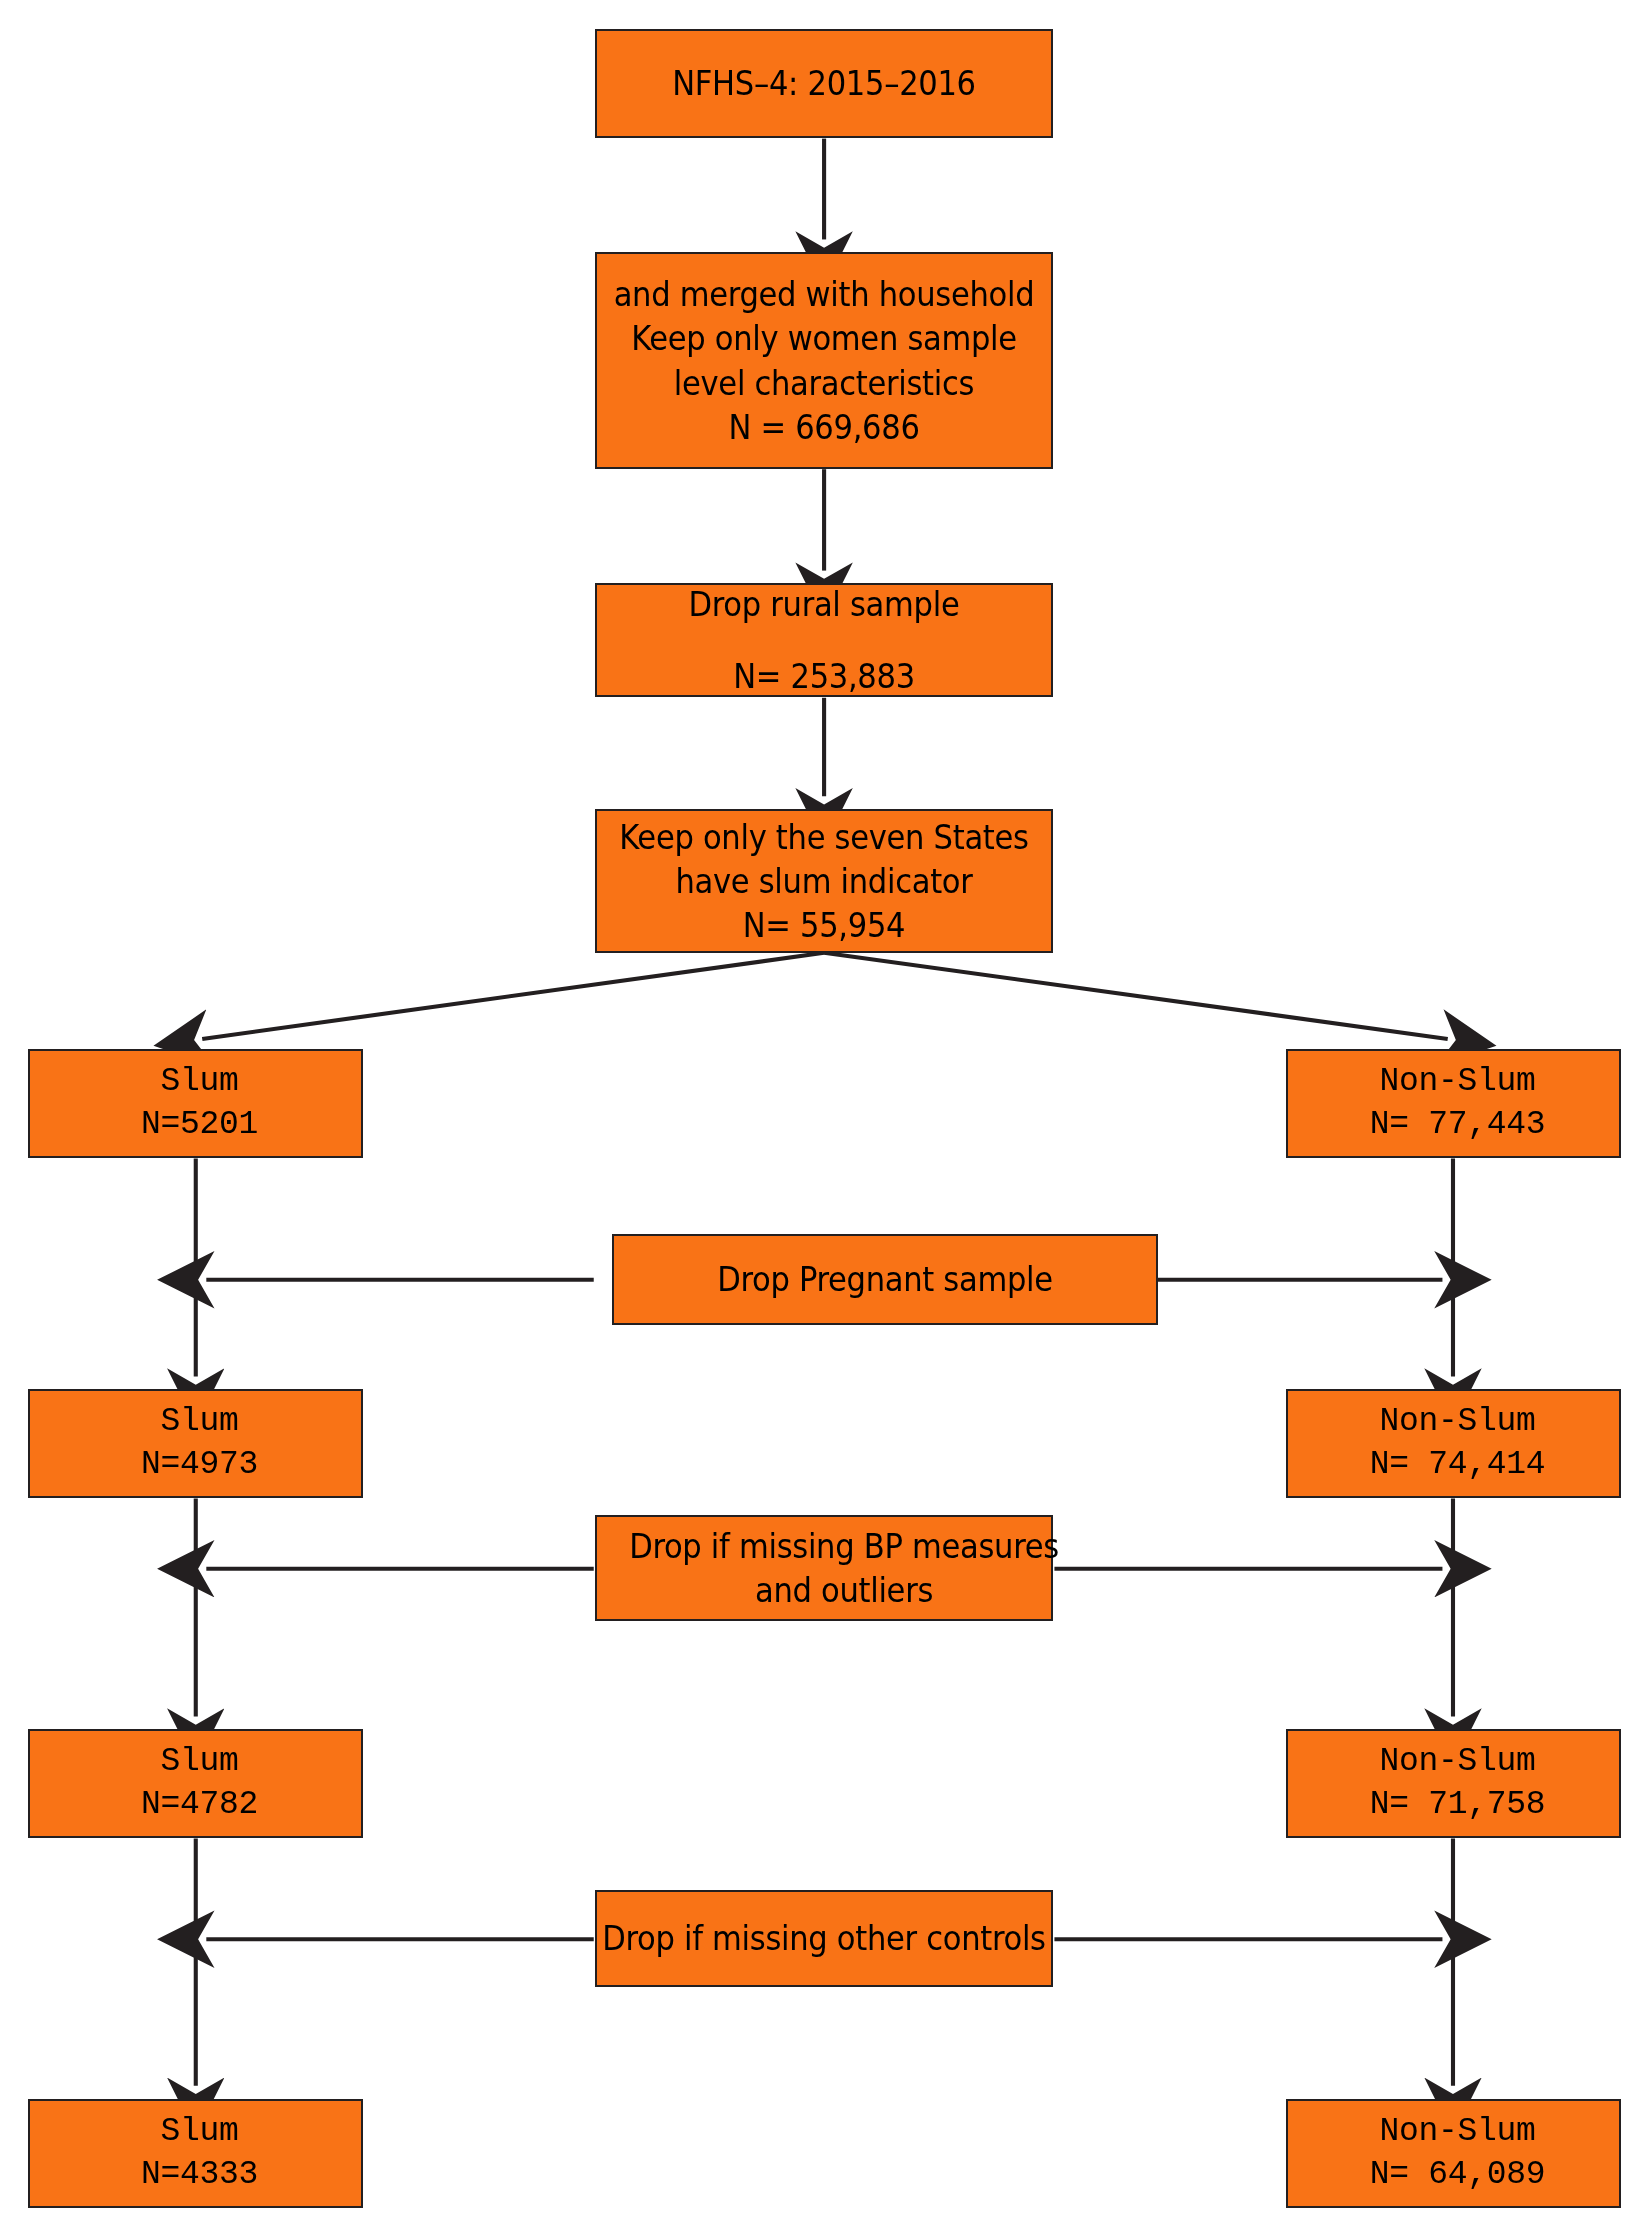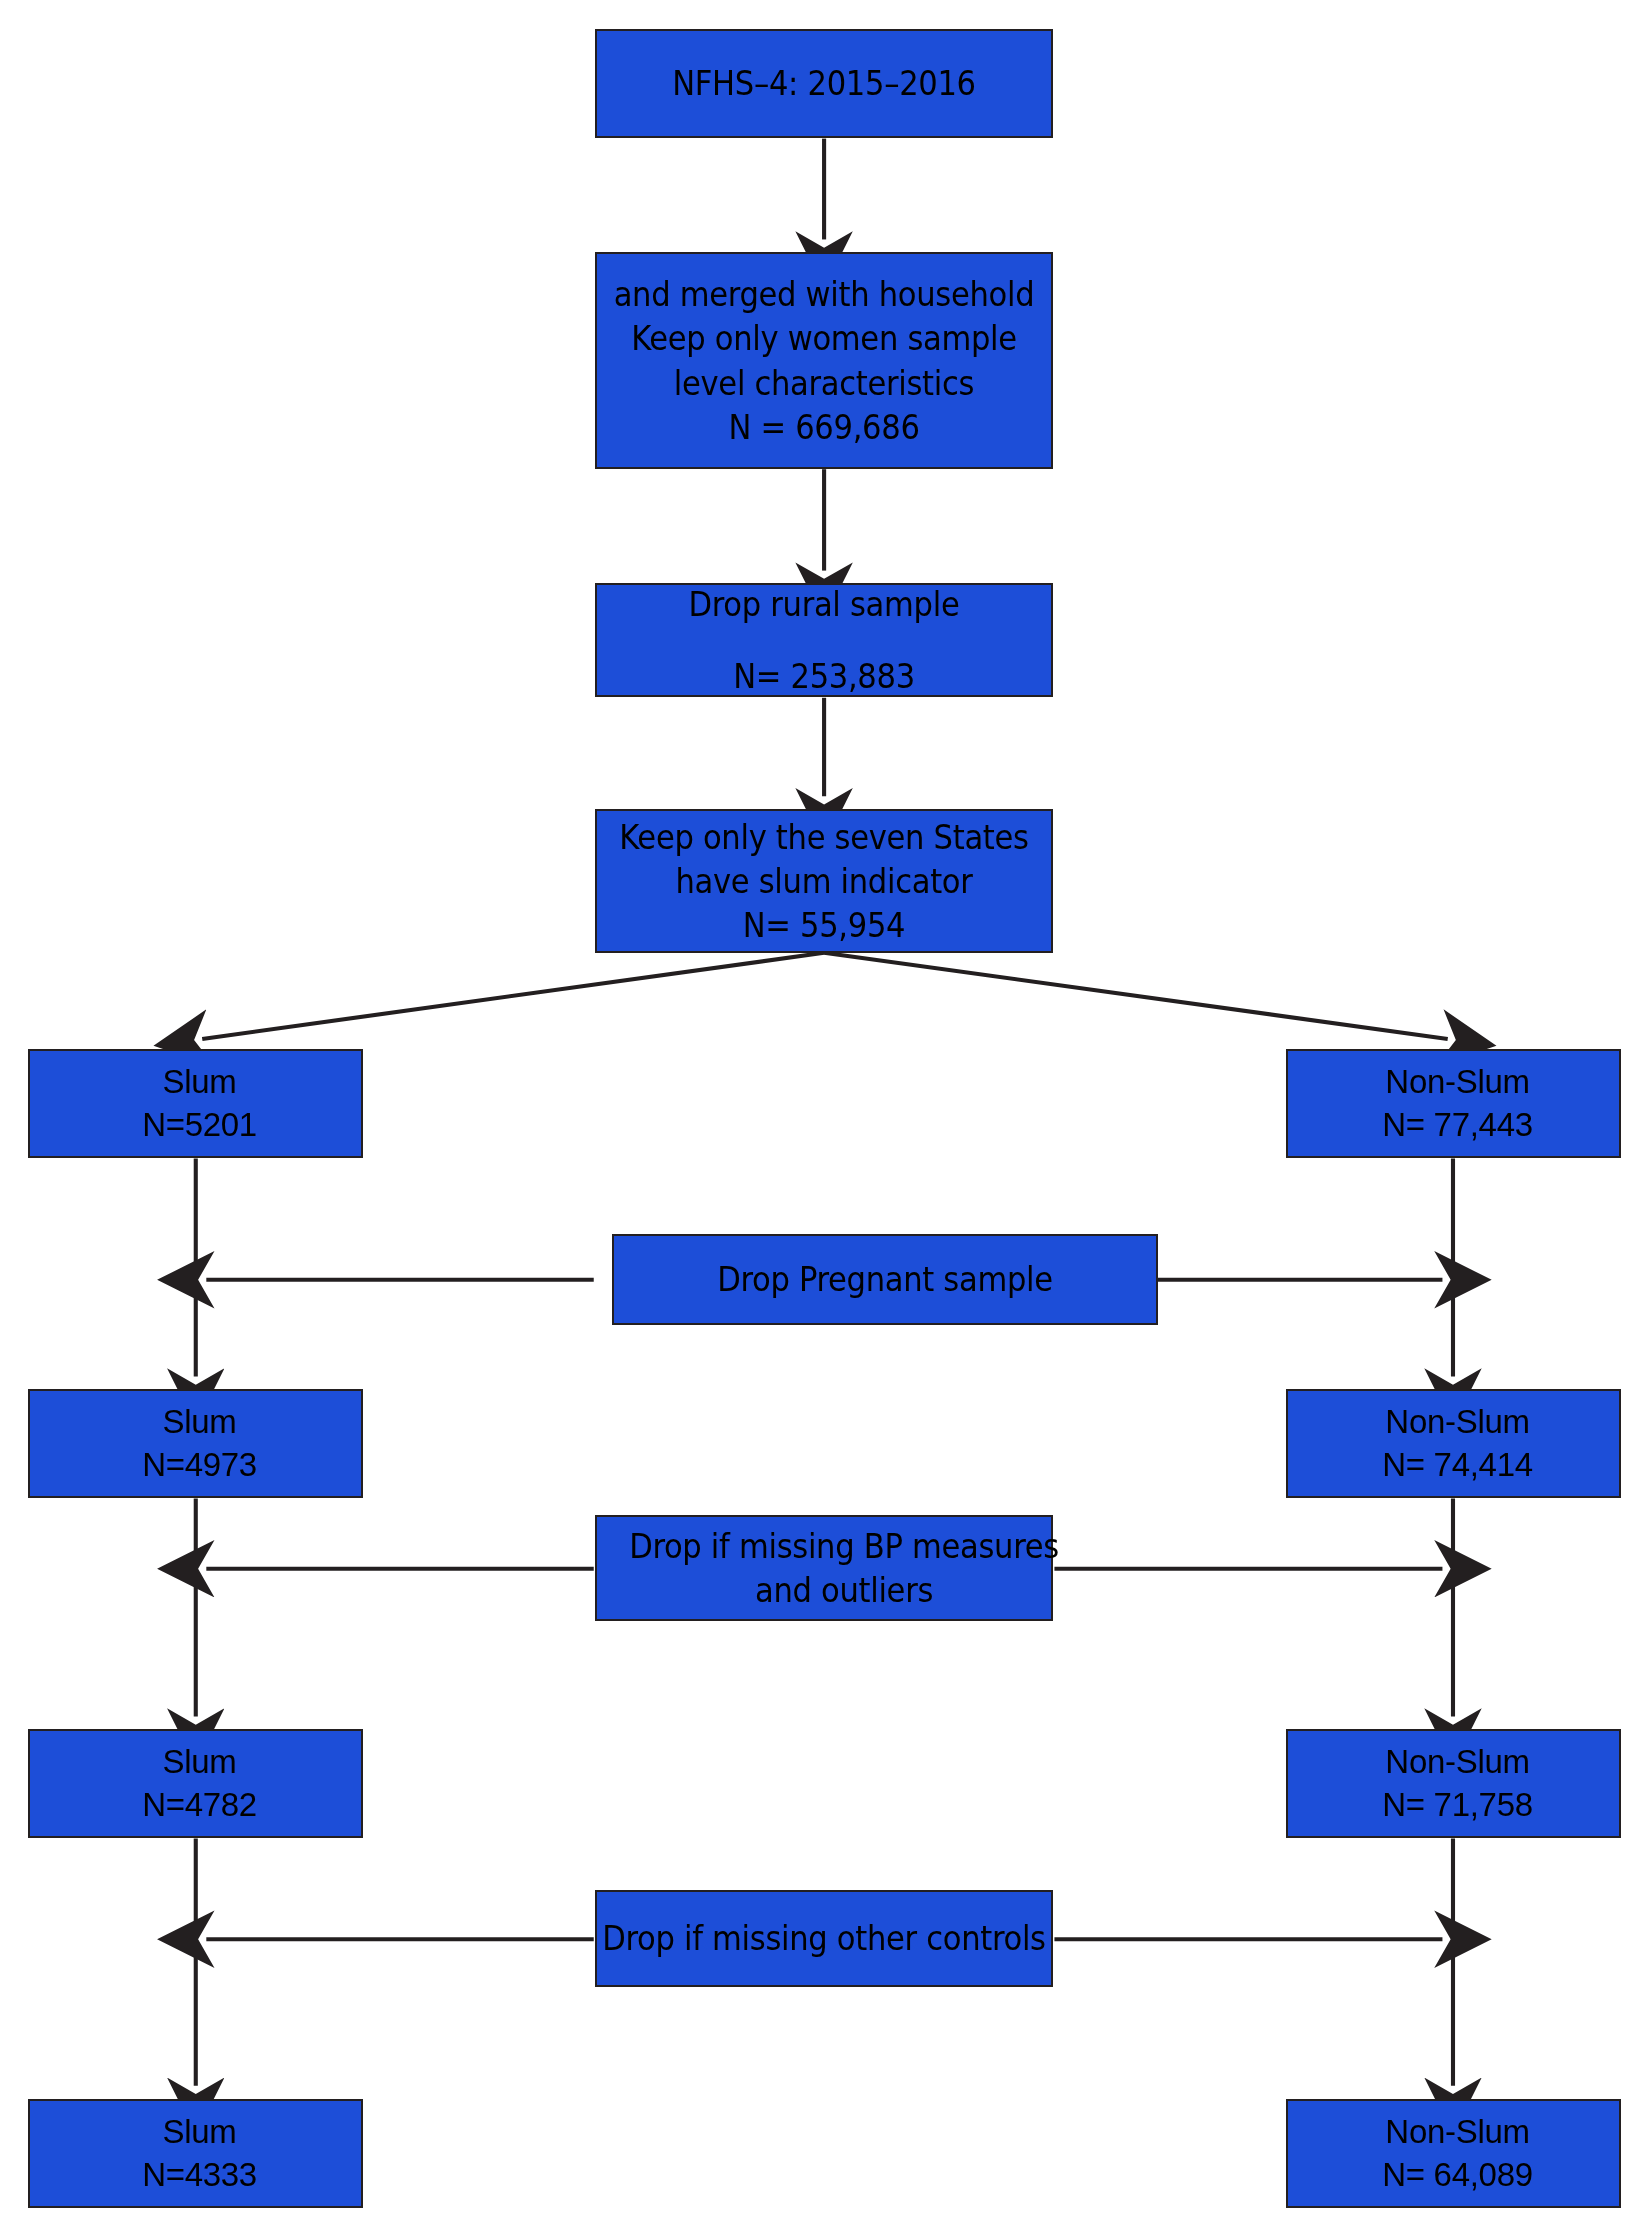--- a/index.html
+++ b/index.html
@@ -15,40 +15,40 @@
     position:absolute;
     left:0;top:0;
     width:1647px;
     height:2239px;
     pointer-events:none;
   }
   .node{
     position:absolute;
     box-sizing:border-box;
     border:2.3px solid #231f20;
-    background:#1d4ed8;
+    background:#f97316;
     display:flex;
     flex-direction:column;
     align-items:center;
     justify-content:center;
     text-align:center;
     color:#000000;
     line-height:1.30;
     z-index:2;
   }
   .node .ln{display:block;white-space:nowrap;}
   
   .cond{
     font-family:"Liberation Sans Narrow","DejaVu Sans Condensed","Liberation Sans", sans-serif;
     font-stretch:condensed;
     font-size:34px;
     letter-spacing:-0.3px;
   }
   .reg{
-    font-family:Liberation Sans, sans-serif;
+    font-family:Liberation Mono, monospace;
     font-size:33px;
     letter-spacing:-0.3px;
     padding-left:8px;
   }
 
   
   .n-source      { left:595px; top:29px;   width:458px; height:109px; }
   .n-women       { left:595px; top:252px;  width:458px; height:217px; }
   .n-rural       { left:595px; top:583px;  width:458px; height:114px;gap:28px; }
   .n-states      { left:595px; top:809px; width:458px; height:144px; }

